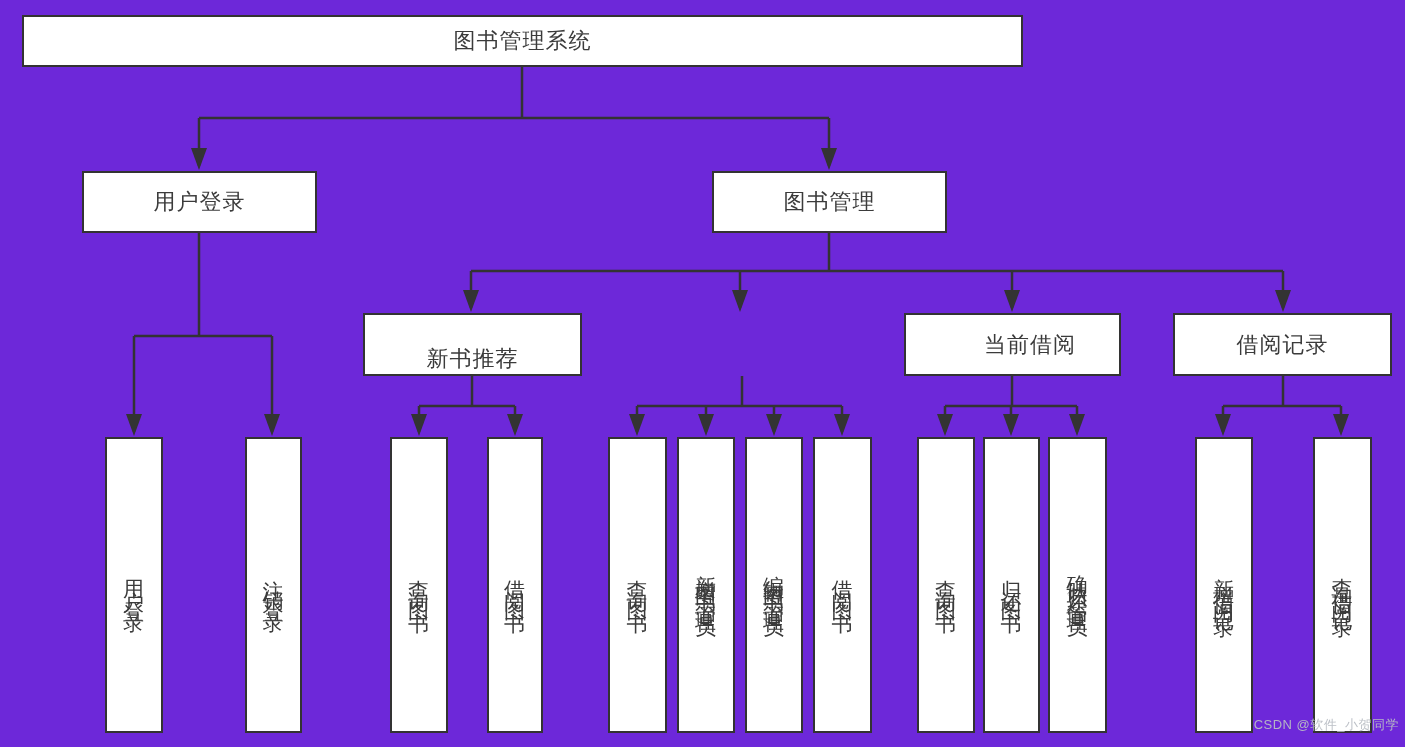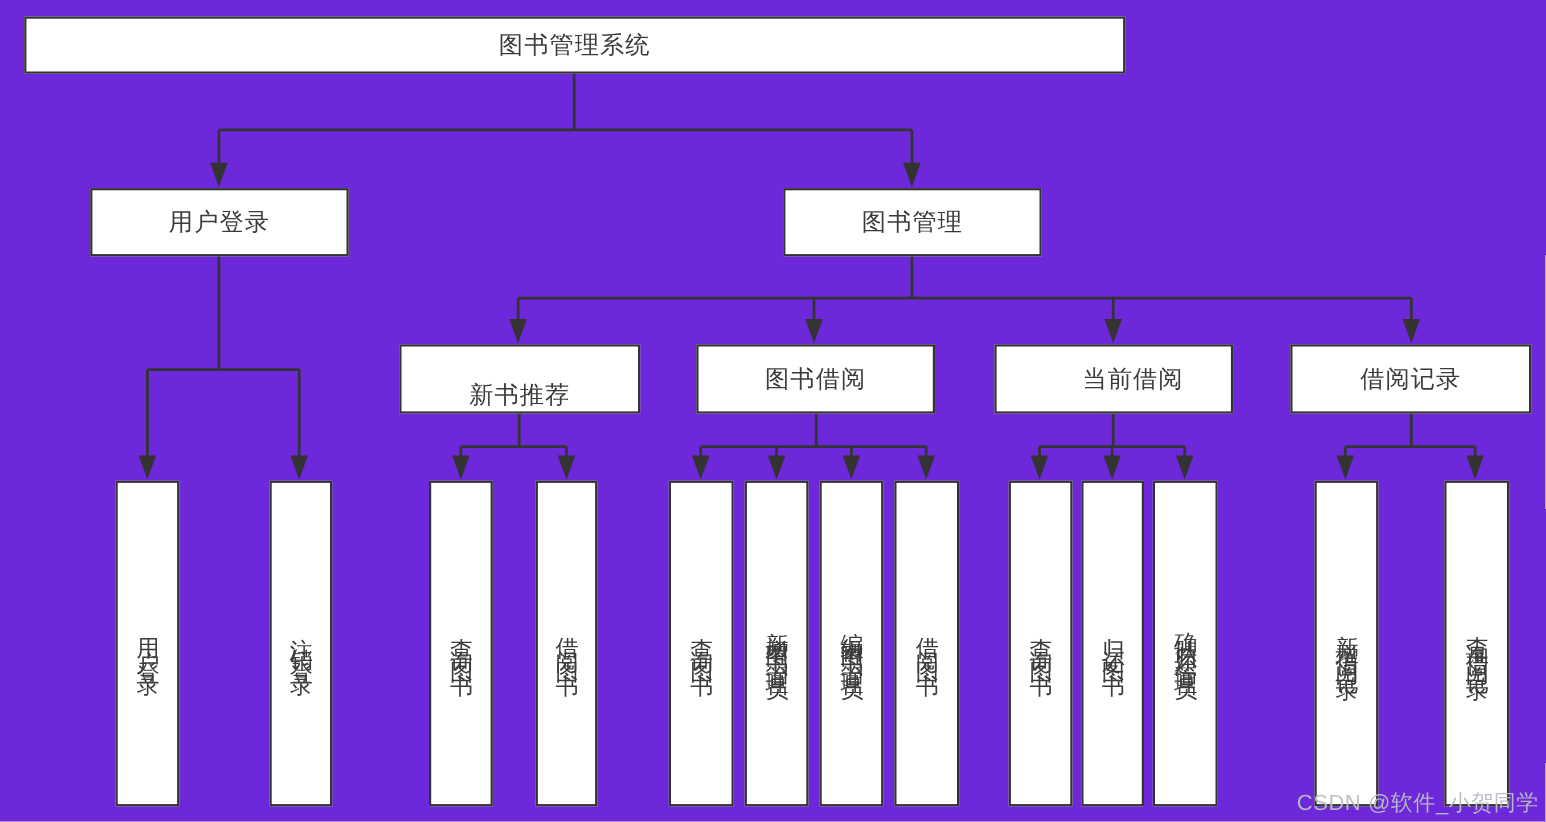--- a/index.html
+++ b/index.html
@@ -14,21 +14,21 @@
   }
   .hlabel{font-size:22px;letter-spacing:1px;white-space:nowrap;}
   .leaf span{
     writing-mode:vertical-rl;text-orientation:mixed;font-size:21px;line-height:1;
     white-space:nowrap;
   }
   .ls-wide span{letter-spacing:11px;}
   .ls-mid  span{letter-spacing:8px;}
   .ls-tight span{letter-spacing:6px;}
   #watermark{
-    position:absolute;right:6px;top:716px;font-size:20px;color:#b9bdc4;opacity:.95;
+    position:absolute;right:6px;top:716px;font-size:13px;color:#b9bdc4;opacity:.95;
     white-space:nowrap;letter-spacing:0.5px;
   }
 </style>
 </head>
 <body>
 
 <div id="stage">
 
   <svg id="wires" viewBox="0 0 1405 747" xmlns="http://www.w3.org/2000/svg">
     <g stroke="#333333" stroke-width="2.5" fill="none">
@@ -100,23 +100,20 @@
   <div class="box" style="left:82px;top:171px;width:235px;height:62px;">
     <span class="hlabel">用户登录</span>
   </div>
   <div class="box" style="left:712px;top:171px;width:235px;height:62px;">
     <span class="hlabel">图书管理</span>
   </div>
 
   <div class="box" style="left:363px;top:313px;width:219px;height:63px;align-items:flex-end;">
     <span class="hlabel">新书推荐</span>
   </div>
-  <div class="box" style="left:633px;top:313px;width:217px;height:63px;">
-    <span class="hlabel">图书借阅</span>
-  </div>
   <div class="box" style="left:904px;top:313px;width:217px;height:63px;padding-left:35px;">
     <span class="hlabel">当前借阅</span>
   </div>
   <div class="box" style="left:1173px;top:313px;width:219px;height:63px;">
     <span class="hlabel">借阅记录</span>
   </div>
 
   <div class="box leaf ls-wide" style="left:105px;top:437px;width:58px;height:296px;">
     <span>用户登录</span>
   </div>

